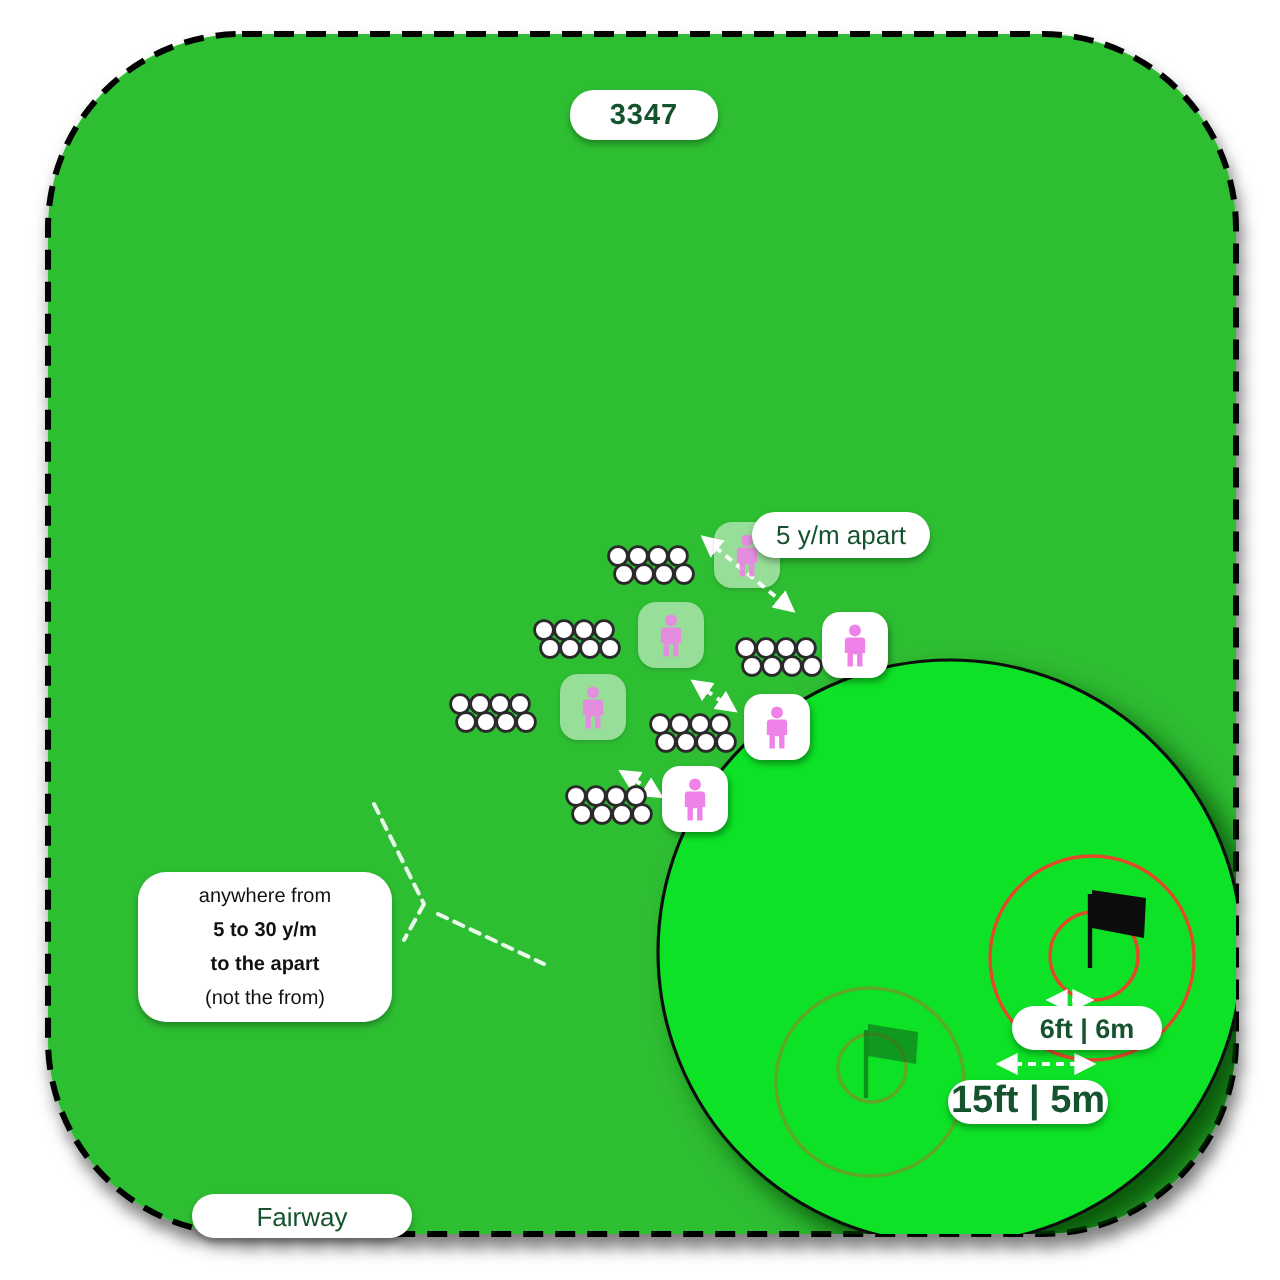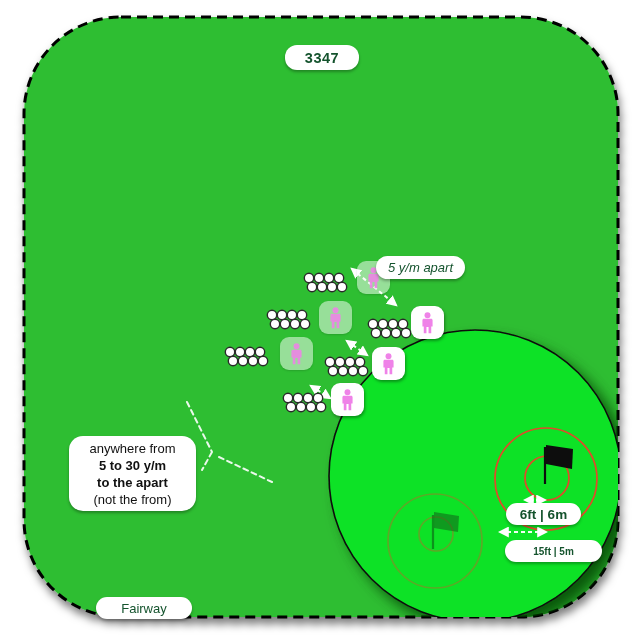--- a/index.html
+++ b/index.html
@@ -25,27 +25,27 @@
           box-shadow:1px 2px 3px rgba(0,0,0,.35);display:flex;align-items:center;justify-content:center;}
   .player.ghost{background:rgba(255,255,255,.5);box-shadow:0 1px 2px rgba(0,0,0,.15);}
   .player svg{width:23px;height:26px;}
   .player svg *{fill:var(--c-person);}
   .player.ghost svg{opacity:.88;}
 
   .pill{position:absolute;background:#fff;border-radius:12px;color:#14532d;
         box-shadow:0 2px 3px rgba(0,0,0,.3);display:flex;align-items:center;justify-content:center;
         white-space:nowrap;}
   .badge{left:285px;top:45px;width:74px;height:25px;font-size:14.5px;font-weight:bold;letter-spacing:.5px;}
-  .spacing{left:376px;top:256px;width:89px;height:23px;font-size:13px;font-style:italic;}
+  .spacing{left:376px;top:256px;width:89px;height:23px;font-size:13px;}
   .inner-radius{left:506px;top:503px;width:75px;height:22px;font-size:13.5px;font-weight:600;}
-  .outer-radius{left:505px;top:540px;width:97px;height:22px;font-size:10px;font-weight:600;}
-  .fairway-pill{left:96px;top:597px;width:96px;height:22px;font-size:13px;}
+  .outer-radius{left:474px;top:540px;width:80px;height:22px;font-size:19px;font-weight:600;}
+  .fairway-pill{left:96px;top:597px;width:110px;height:22px;font-size:13px;}
   .info-box{position:absolute;left:69px;top:436px;width:127px;height:75px;background:#fff;border-radius:14px;
         box-shadow:0 2px 3px rgba(0,0,0,.3);display:flex;flex-direction:column;justify-content:center;
-        align-items:center;font-size:13px;line-height:17px;color:#111;text-align:center;}
+        align-items:center;font-size:10px;line-height:17px;color:#111;text-align:center;}
   .info-box .b{font-weight:bold;}
 </style>
 </head>
 <body>
 
 <div id="scene" style="--c-fairway: #2FBE33; --c-green: #0DE226; --c-ring: #E2492B; --c-person: #EF82E8;">
 
   <svg id="vector-layer" width="640" height="640" viewBox="0 0 640 640">
     <defs>
       <clipPath id="fairwayClip">

